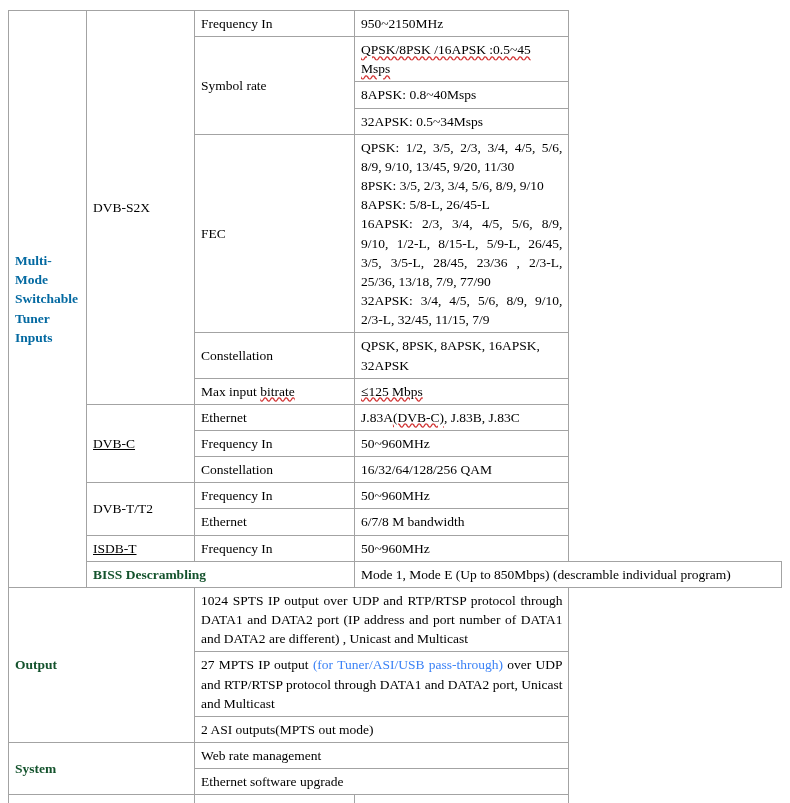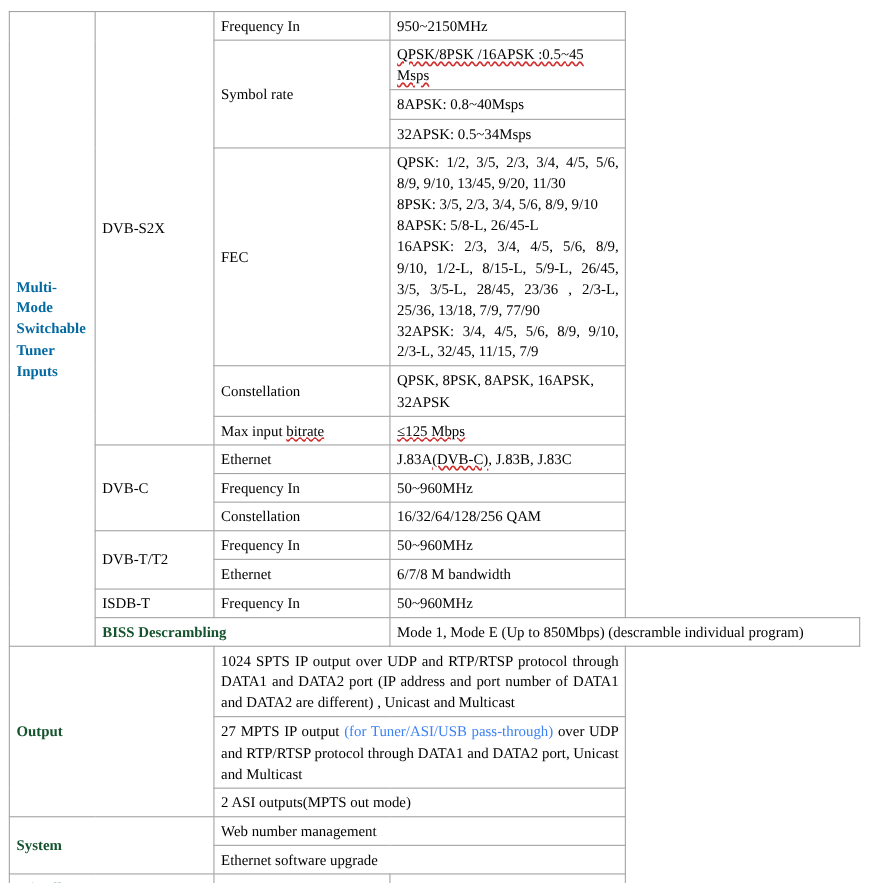--- a/index.html
+++ b/index.html
@@ -47,20 +47,21 @@
     vertical-align: middle;
   }
   td.param {
     width: 160px;
     vertical-align: middle;
   }
   td.val {
     vertical-align: middle;
   }
   .u {
+    text-decoration: underline;
     text-decoration-style: solid;
     margin-top: 40px;
   }
   .wavy {
     text-decoration: underline;
     text-decoration-style: wavy;
     text-decoration-color: #d03030;
   }
   .red {
     color: #3b82f6;
@@ -162,21 +163,21 @@
     </tr>
     <tr>
       <td class="val justify" colspan="2"><span>27 MPTS IP output </span><span class="red">(for Tuner/ASI/USB pass-through)</span><span> over UDP and RTP/RTSP protocol through DATA1 and DATA2 port, Unicast and Multicast</span></td>
     </tr>
     <tr>
       <td class="val" colspan="2">2 ASI outputs(MPTS out mode)</td>
     </tr>
 
     <tr>
       <td class="cat" colspan="2" rowspan="2">System</td>
-      <td class="val" colspan="2">Web number management</td>
+      <td class="val" colspan="2">Web rate management</td>
     </tr>
     <tr>
       <td class="val" colspan="2">Ethernet software upgrade</td>
     </tr>
 
     <tr>
       <td class="cat" colspan="2" rowspan="3">Miscellaneous</td>
       <td class="param">Dimension</td>
       <td class="val">482mm×270mm×44mm (W×L×H)</td>
     </tr>

